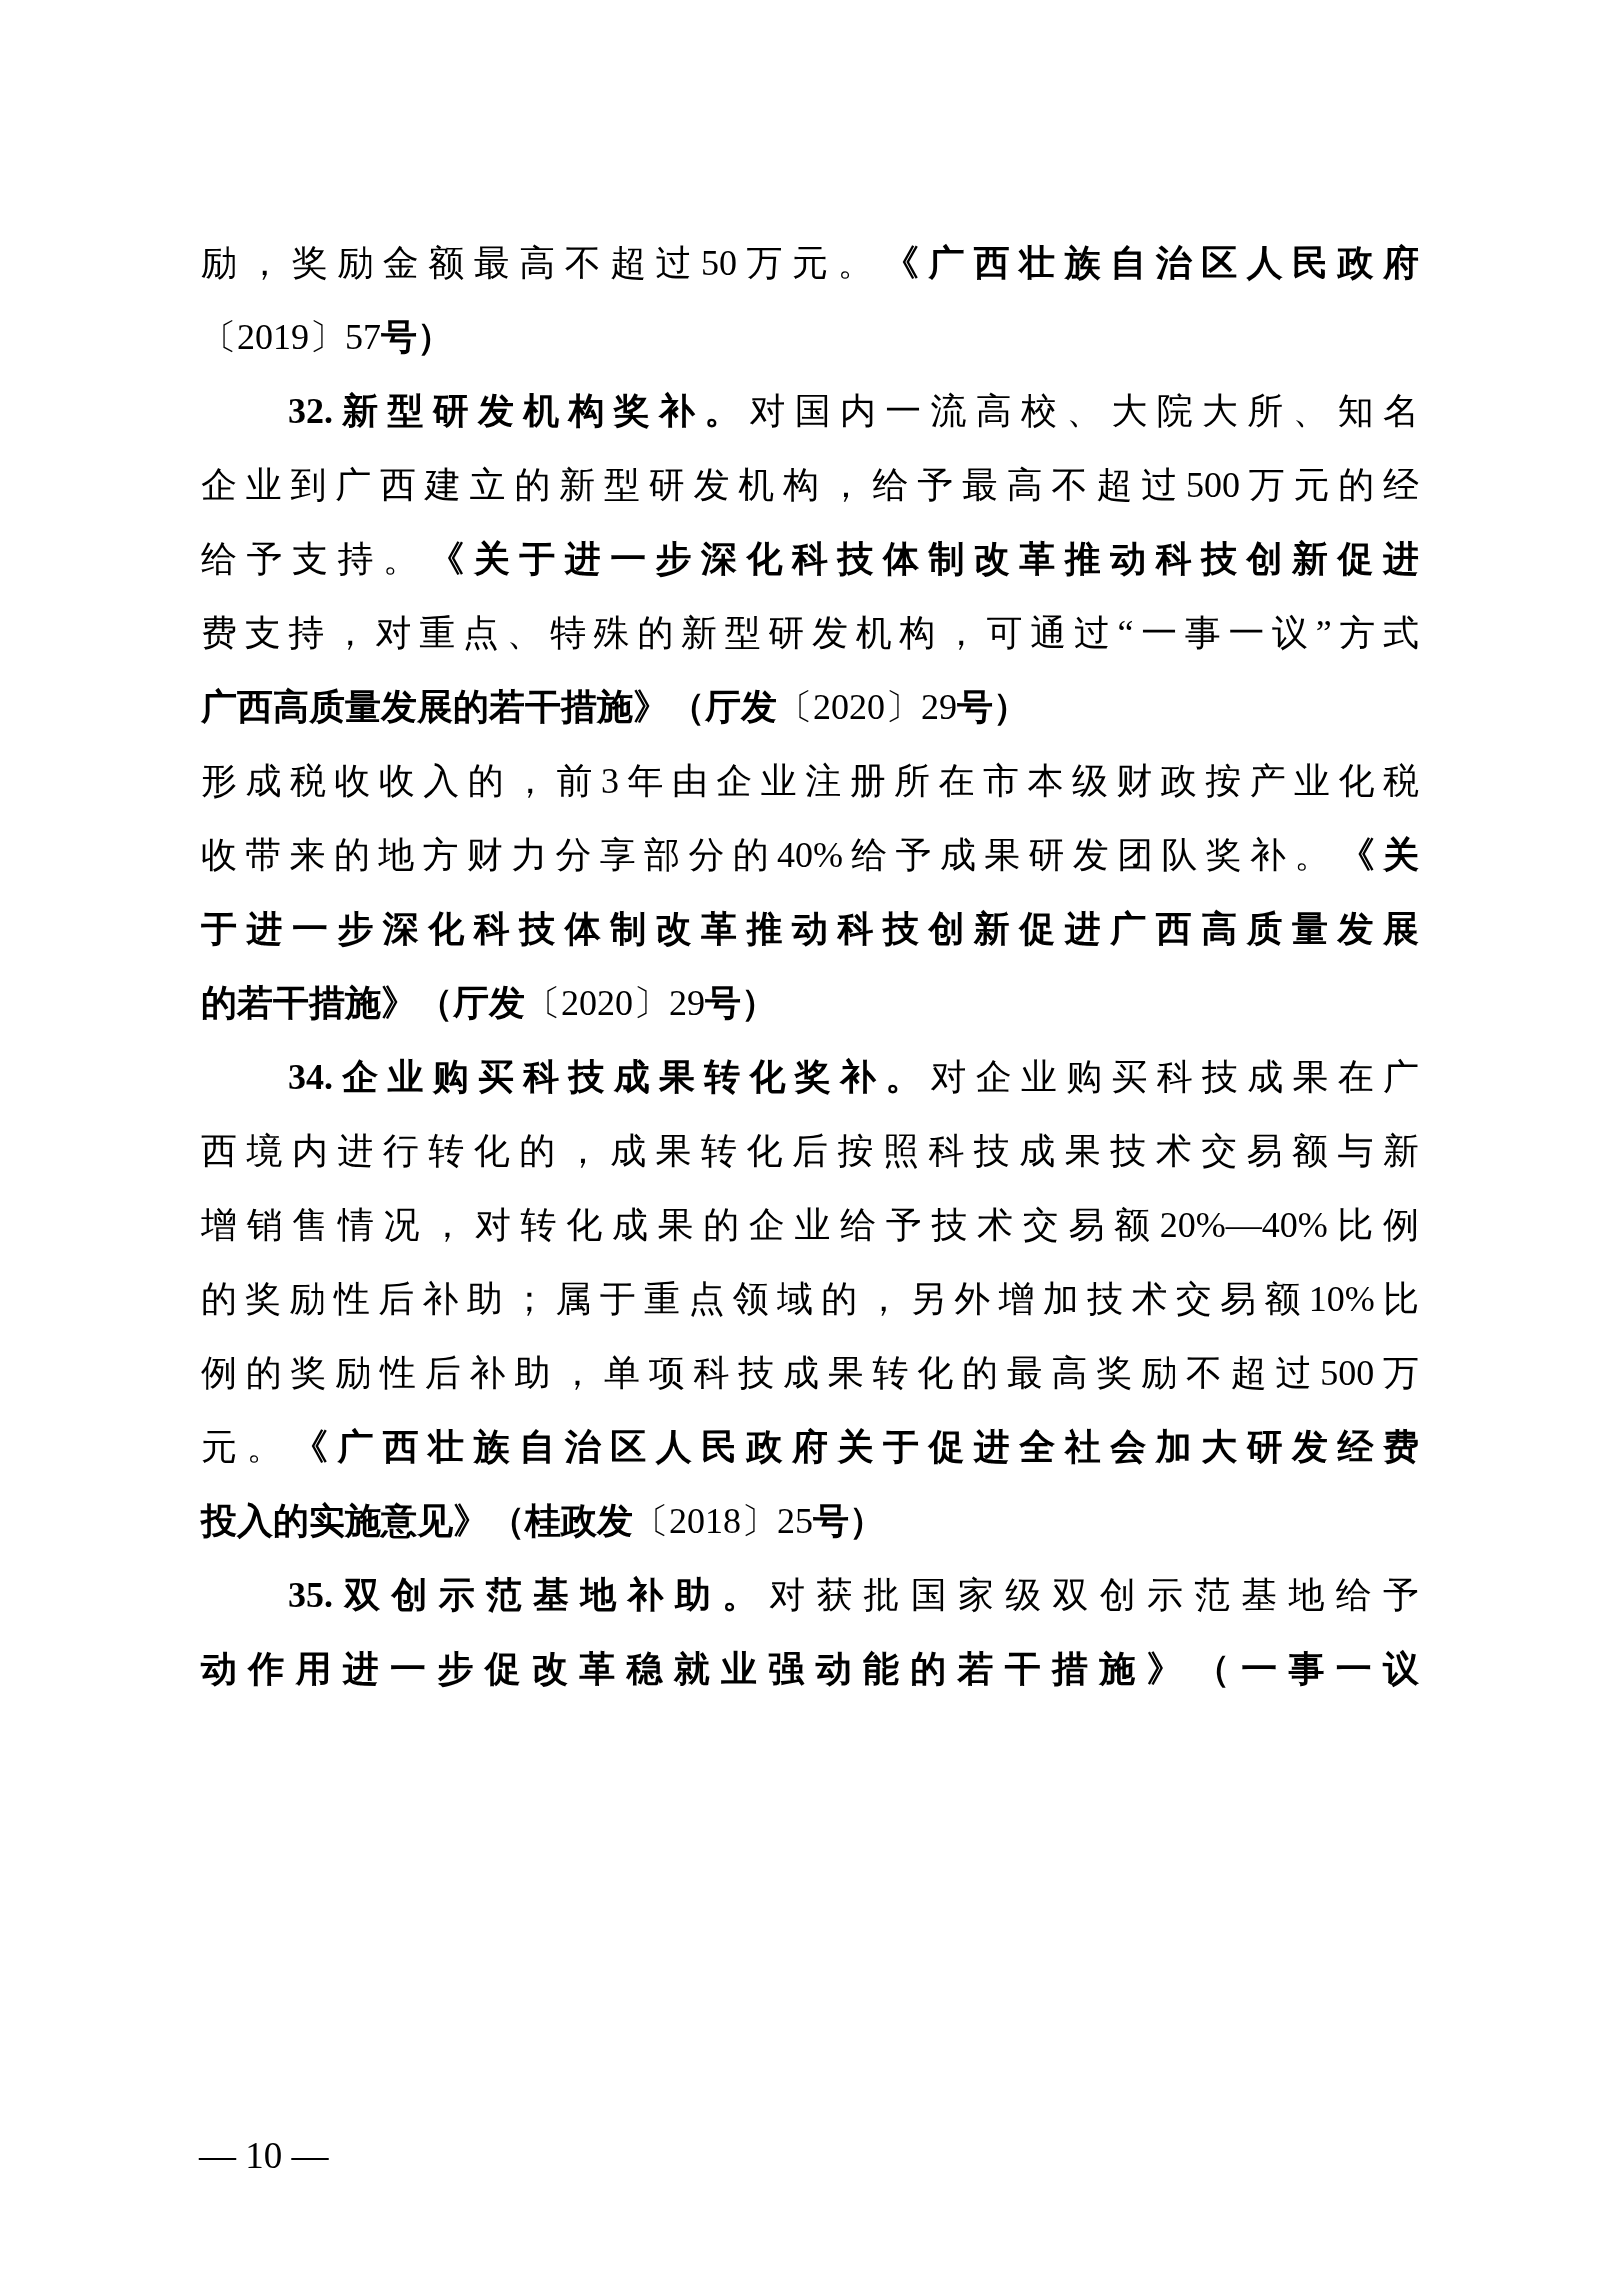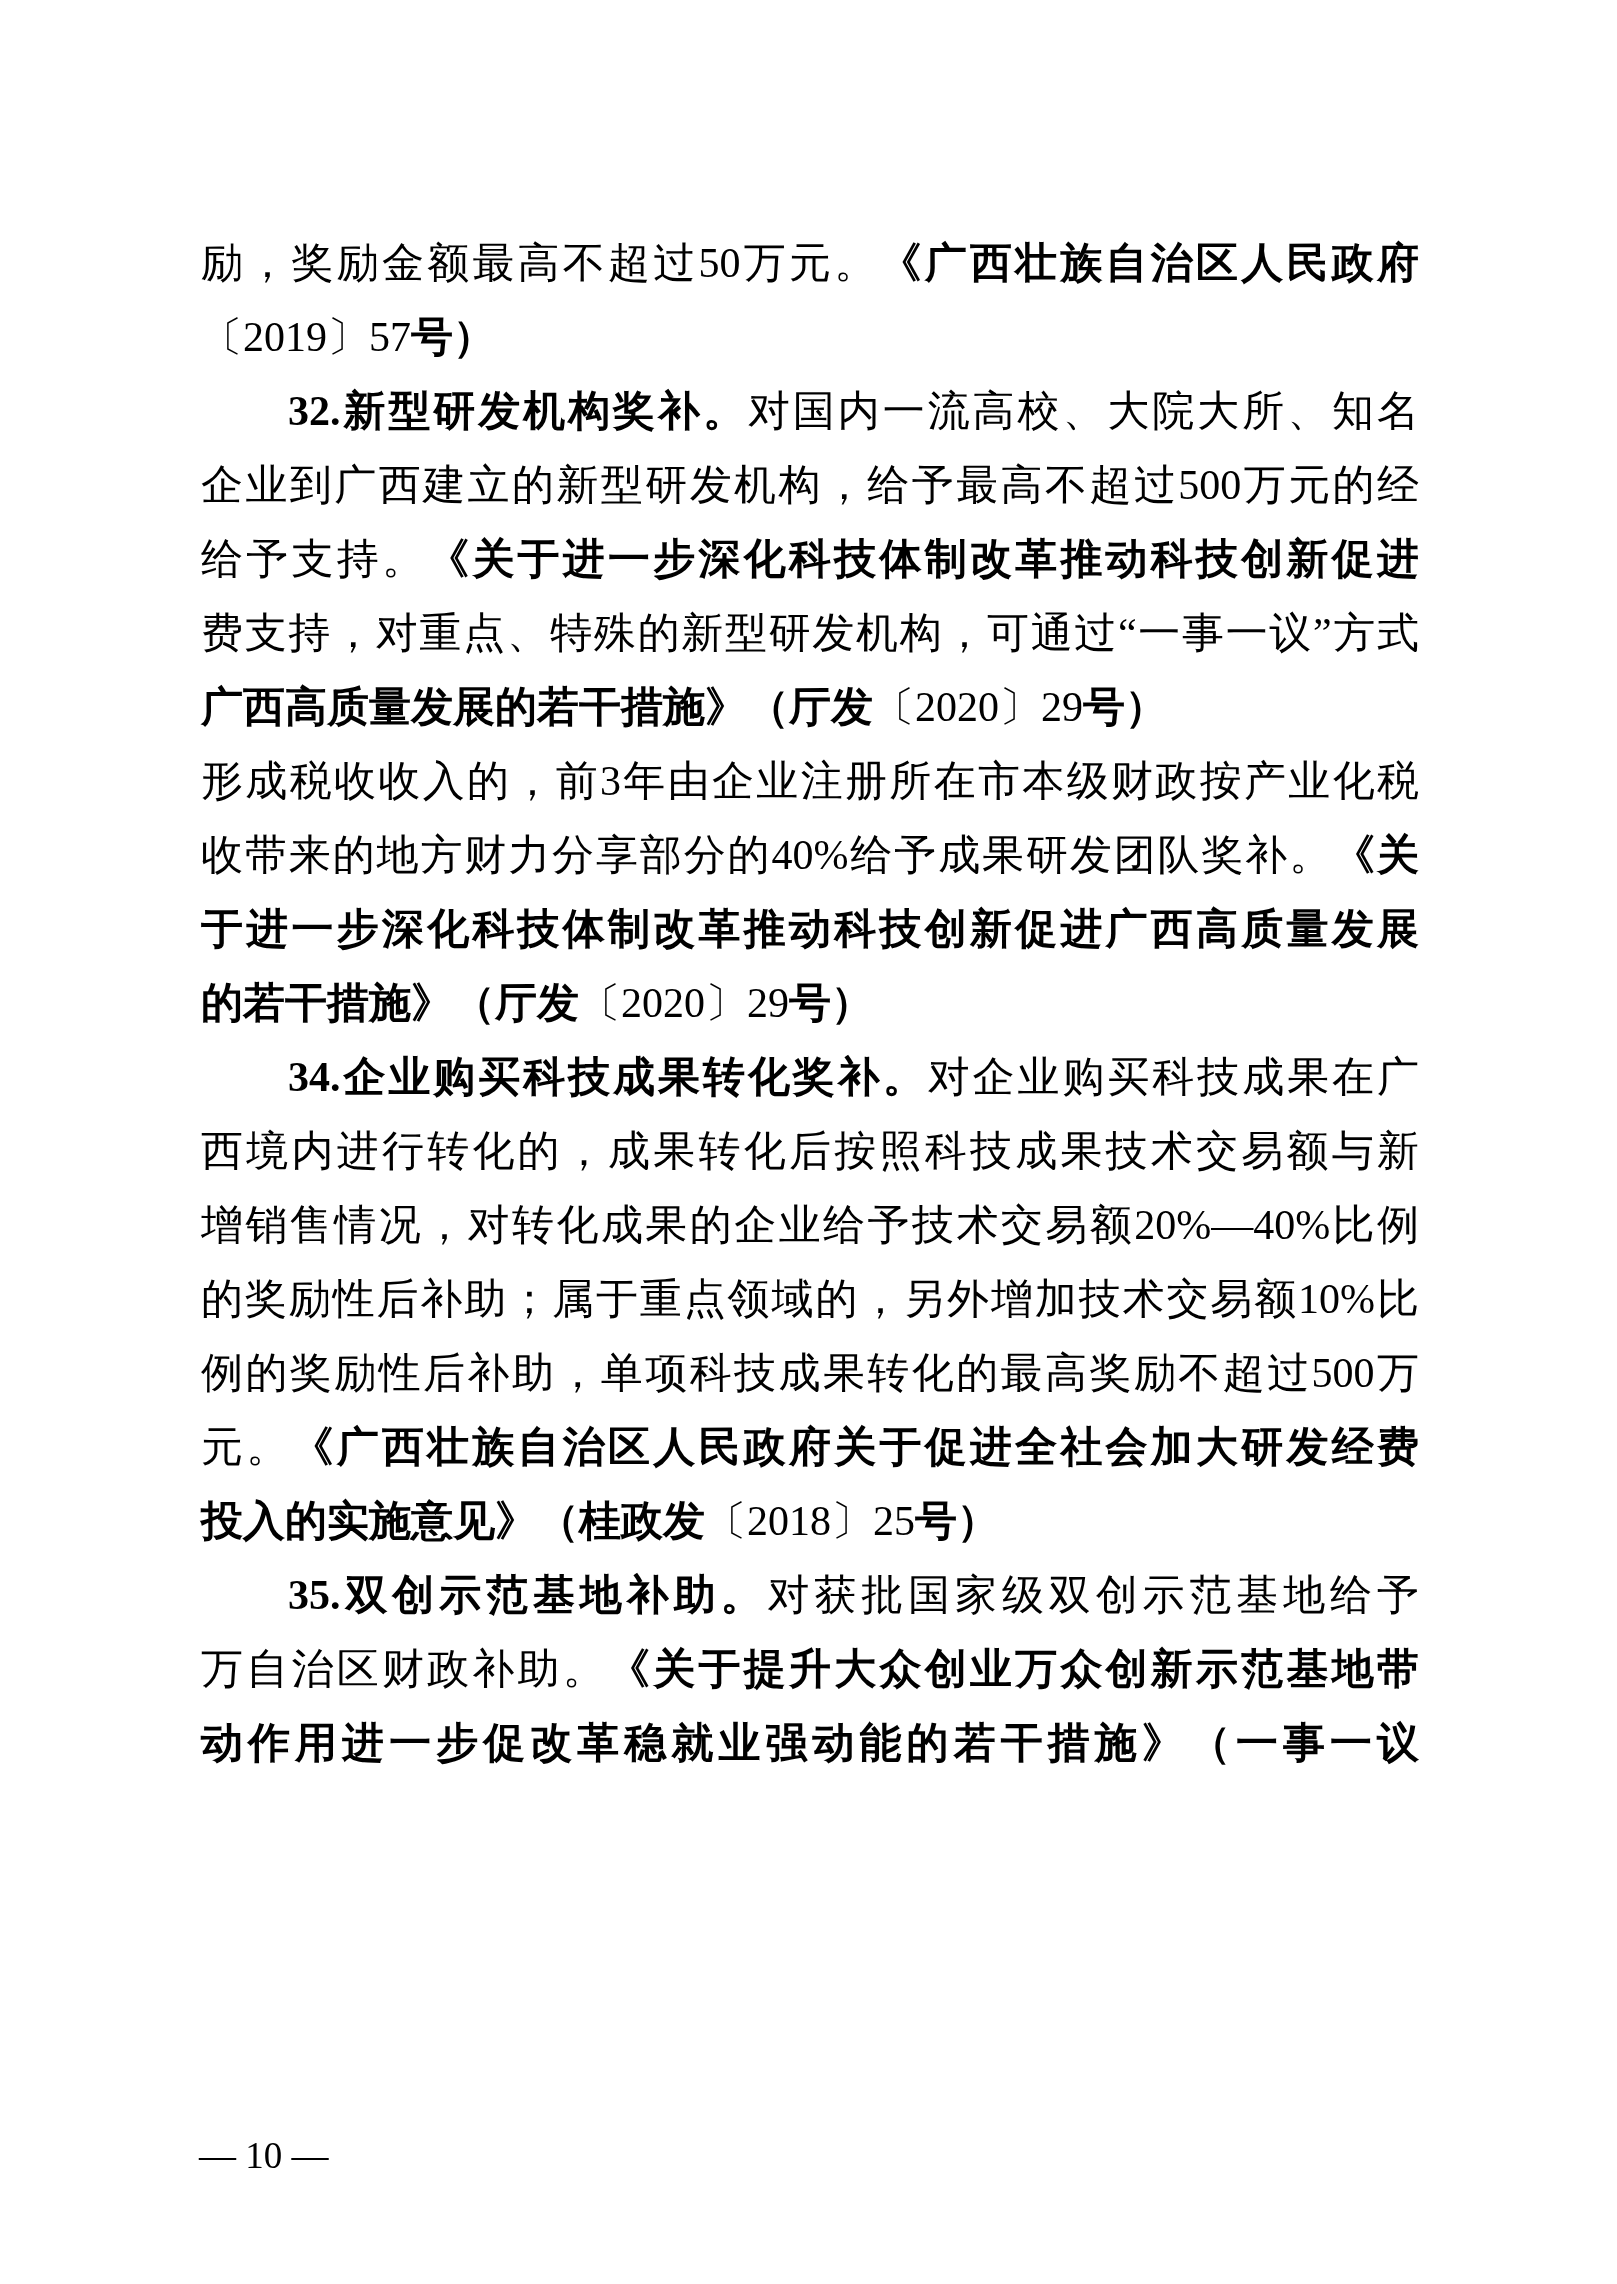--- a/index.html
+++ b/index.html
@@ -16,21 +16,21 @@
   }
   .text-block {
     position: absolute;
     left: 201px;
     top: 226px;
     width: 1218px;
   }
   .line {
     height: 74px;
     line-height: 74px;
-    font-size: 42px;
+    font-size: 36px;
     color: #000000;
     text-align: justify;
     text-align-last: justify;
     letter-spacing: 0;
   }
   .line.no-justify {
     text-align: right;
     text-align-last: left;
   }
   .line.indent {
@@ -79,18 +79,17 @@
       <div class="line"><span class="run-cite">于进一步深化科技体制改革推动科技创新促进广西高质量发展</span></div>
       <div class="line no-justify"><span class="run-cite">的若干措施》（厅发</span><span class="run-num">〔2020〕29</span><span class="run-cite">号）</span></div>
       <div class="line indent"><span class="run-head">34.企业购买科技成果转化奖补。</span><span class="run-body">对企业购买科技成果在广</span></div>
       <div class="line"><span class="run-body">西境内进行转化的，成果转化后按照科技成果技术交易额与新</span></div>
       <div class="line"><span class="run-body">增销售情况，对转化成果的企业给予技术交易额20%—40%比例</span></div>
       <div class="line"><span class="run-body">的奖励性后补助；属于重点领域的，另外增加技术交易额10%比</span></div>
       <div class="line"><span class="run-body">例的奖励性后补助，单项科技成果转化的最高奖励不超过500万</span></div>
       <div class="line"><span class="run-body">元。</span><span class="run-cite">《广西壮族自治区人民政府关于促进全社会加大研发经费</span></div>
       <div class="line no-justify"><span class="run-cite">投入的实施意见》（桂政发</span><span class="run-num">〔2018〕25</span><span class="run-cite">号）</span></div>
       <div class="line indent"><span class="run-head">35.双创示范基地补助。</span><span class="run-body">对获批国家级双创示范基地给予</span></div>
-      <div class="line"><span class="run-body">万自治区财政补助。</span><span class="run-cite">《关于提升大众创业万众创新示范基地带</span></div>
       <div class="line"><span class="run-cite">动作用进一步促改革稳就业强动能的若干措施》（一事一议</span></div>
     </div>
   <div class="footer">— 10 —</div>
 </div>
 
 
 </body></html>

